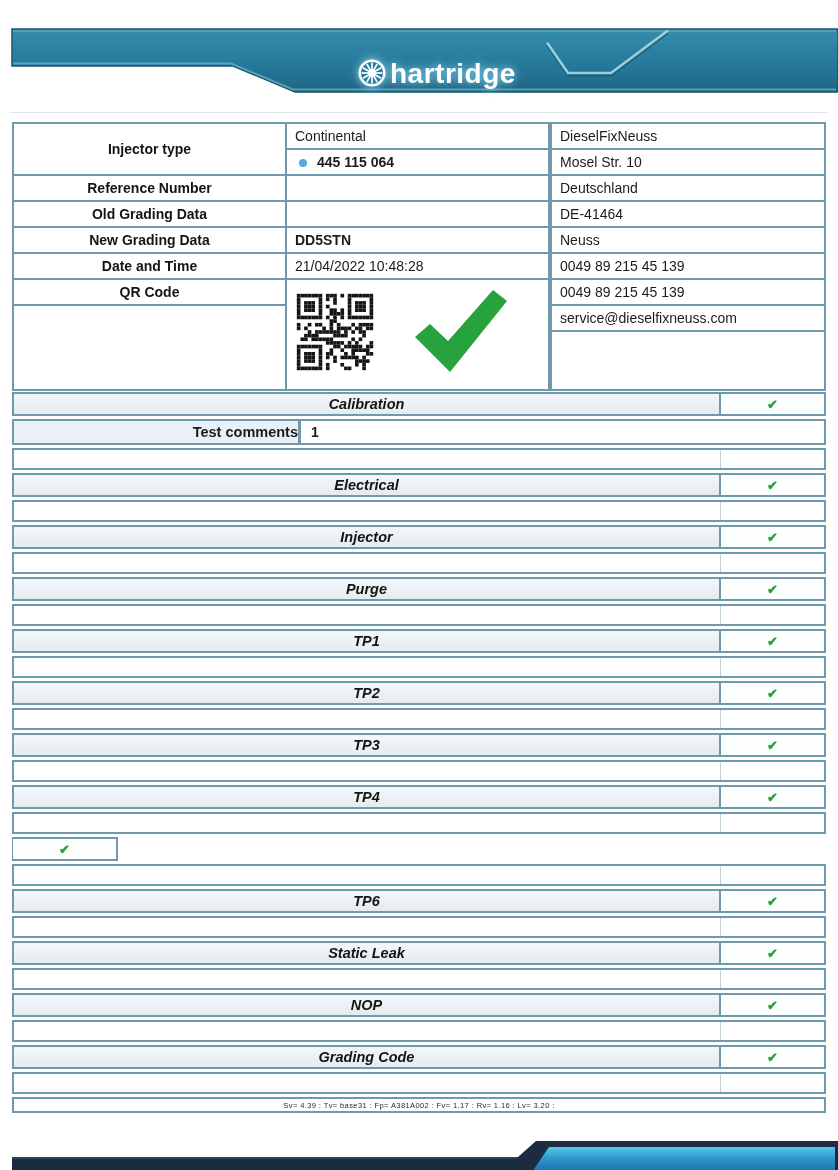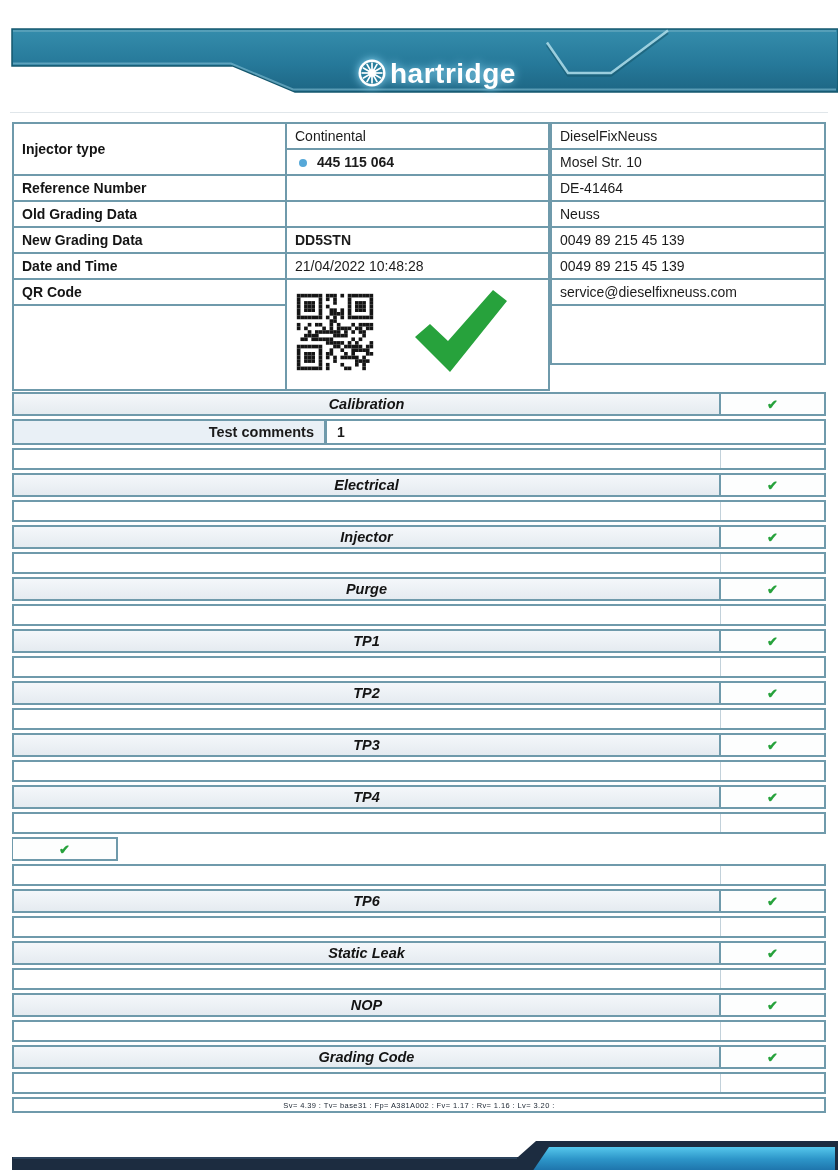--- a/index.html
+++ b/index.html
@@ -19,41 +19,41 @@
   .hdr-sep{position:absolute;top:86px;left:10px;width:818px;border-top:1px solid #e0e6ea;}
   .ftr-svg{position:absolute;top:1108px;left:0;}
 
   
   .info{position:absolute;top:96px;left:12px;width:814px;}
   table.grid{border-collapse:collapse;position:absolute;top:0;}
   table.grid td{border:2px solid var(--border);font-size:14px;padding:0 8px;
     height:26px;box-sizing:border-box;background:#fff;white-space:nowrap;}
   table.left-grid{left:0;width:538px;}
   table.right-grid{left:538px;width:276px;}
-  td.lbl{background:var(--label-bg);font-weight:bold;text-align:left;padding-right:10px;color:#141414;font-size:14.5px;}
+  td.lbl{background:var(--label-bg);font-weight:bold;text-align:center;padding-right:10px;color:#141414;font-size:14.5px;}
   td.open{border:none;background:transparent;}
   td.open-l{border:none;border-left:2px solid var(--border);background:transparent;}
   td.bold-val{font-weight:bold;}
   td.qr-cell{padding:4px 6px;vertical-align:top;}
   .qr-wrap{display:flex;align-items:center;gap:34px;height:103px;}
   .bullet{display:inline-block;width:8px;height:8px;border-radius:50%;
     background:var(--bullet-blue);margin:0 10px 1px 4px;vertical-align:middle;}
 
   
   .tests{position:absolute;top:366px;left:12px;width:814px;}
   .t-row{display:flex;height:24px;margin-bottom:3px;box-sizing:border-box;}
   .t-label{flex:1;border:2px solid var(--border);border-right:1px solid var(--border);
     background:linear-gradient(#f4f7fa,#e5ebf0);display:flex;align-items:center;justify-content:center;
     font-weight:bold;font-size:14.5px;color:#141414;box-sizing:border-box;font-style:italic;}
   .t-check{width:106px;border:2px solid var(--border);border-left:1px solid var(--border);
     background:#fdfefe;display:flex;align-items:center;justify-content:center;box-sizing:border-box;}
   .check{color:var(--pass-green);font-size:13px;font-weight:bold;line-height:1;}
   .c-row{display:flex;height:26px;margin-bottom:3px;box-sizing:border-box;}
-  .c-label{width:314px;border:2px solid var(--border);background:var(--label-bg);
-    display:flex;align-items:center;justify-content:flex-end;padding-right:10px;
+  .c-label{width:288px;border:2px solid var(--border);background:var(--label-bg);
+    display:flex;align-items:center;justify-content:flex-end;
     font-weight:bold;font-size:14.5px;box-sizing:border-box;}
   .c-value{flex:1;border:2px solid var(--border);border-left:1px solid var(--border);
     display:flex;align-items:center;padding-left:10px;font-size:14px;font-weight:600;box-sizing:border-box;}
   .t-empty{height:22px;margin-bottom:3px;border:2px solid var(--border);
     box-sizing:border-box;display:flex;justify-content:flex-end;background:#fff;}
   .t-empty-right{width:104px;border-left:1px solid #c2d1da;height:100%;box-sizing:border-box;}
   .t-note{height:16px;border:2px solid var(--border);box-sizing:border-box;
     display:flex;align-items:center;justify-content:center;
     font-size:7.5px;letter-spacing:.4px;color:#1a2430;background:#fff;}
 </style>
@@ -372,20 +372,23 @@
 
     <table class="grid right-grid">
       <tbody>
           <tr>
             <td>DieselFixNeuss</td>
           </tr>
       <tr>
             <td>Mosel Str. 10</td>
           </tr>
       <tr>
+            <td>Deutschland</td>
+          </tr>
+      <tr>
             <td>DE-41464</td>
           </tr>
       <tr>
             <td>Neuss</td>
           </tr>
       <tr>
             <td>0049 89 215 45 139</td>
           </tr>
       <tr>
             <td>0049 89 215 45 139</td>

